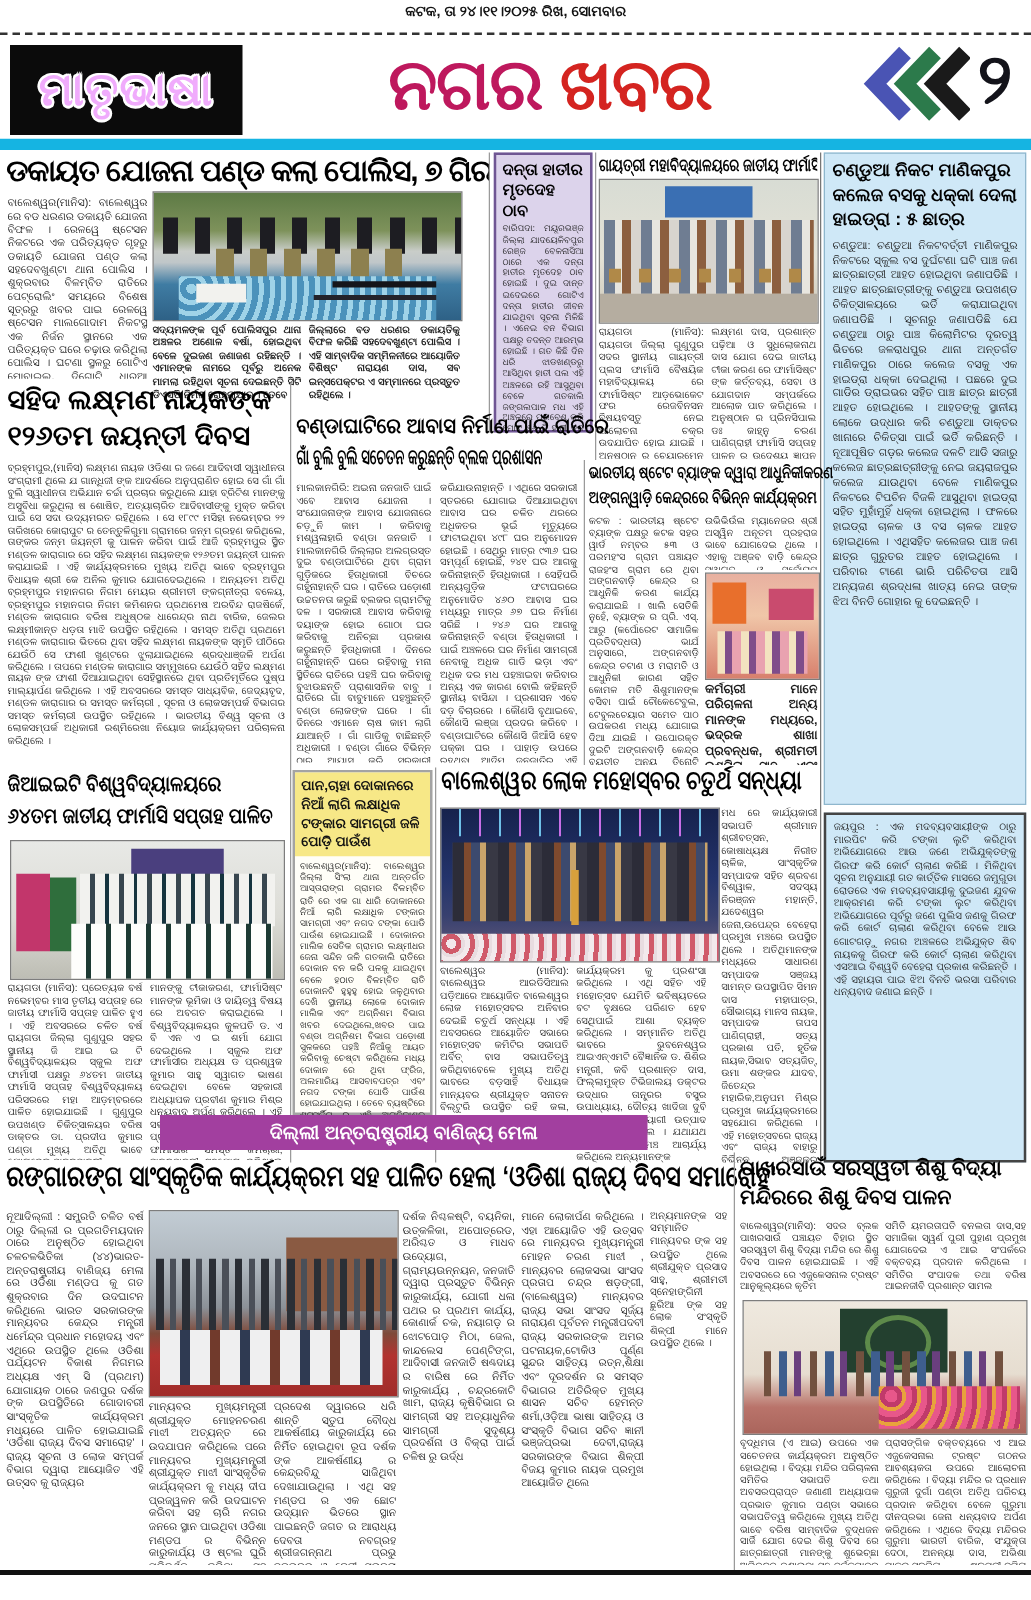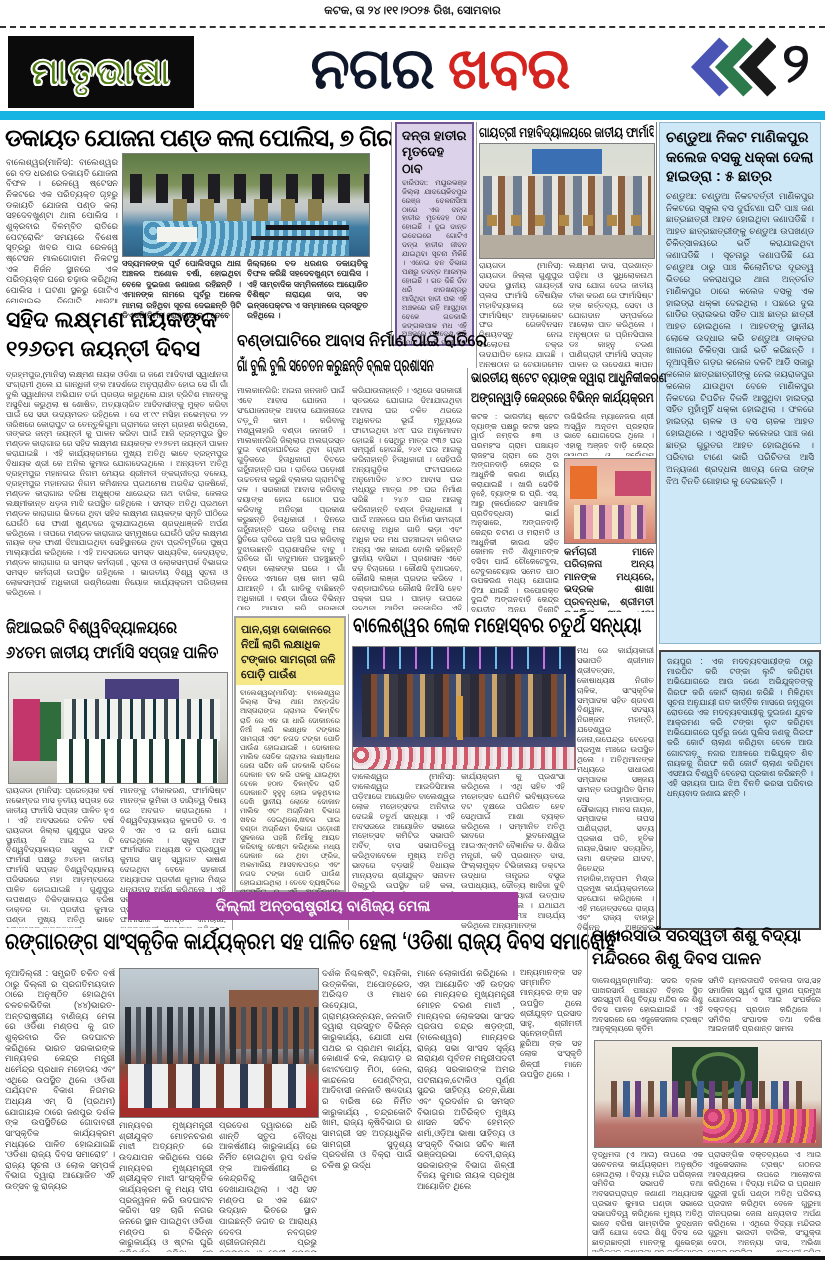--- a/index.html
+++ b/index.html
@@ -9,22 +9,22 @@
   .hl{font-weight:bold;color:#000;overflow:hidden;}
   .pre{white-space:pre-line;}
   .nowrap{white-space:nowrap;}
   .cx{transform-origin:0 0;}
   .vline{background:#9a9a9a;width:1px;}
   .hdash{border-top:2px dashed #333;}
   .photo{border:1px solid #7d7d7d;overflow:hidden;}
   .photo>div{position:absolute;}
   .cap{font-size:8px;font-weight:bold;line-height:1.3;text-align:justify;overflow:hidden;color:#222;}
   .boxed{box-sizing:border-box;}
-  #logo{background:#0b0b0b;color:#4d7c0f;display:flex;align-items:center;justify-content:center;
-        font-size:37px;font-weight:normal;letter-spacing:1px;
+  #logo{background:#0b0b0b;color:#f0abfc;display:flex;align-items:center;justify-content:center;
+        font-size:37px;font-weight:bold;letter-spacing:1px;
         text-shadow:-1.5px -1.5px 0 #fff,1.5px -1.5px 0 #fff,-1.5px 1.5px 0 #fff,1.5px 1.5px 0 #fff,0 -2px 0 #fff,0 2px 0 #fff,-2px 0 0 #fff,2px 0 0 #fff;}
   #title{font-size:57px;font-weight:bold;letter-spacing:-1px;display:flex;align-items:center;justify-content:center;gap:14px;}
   #pagenum{font-size:56px;font-weight:bold;color:#13131a;}
   .bluebox{background:#cfe8f7;box-sizing:border-box;padding:5px 6px;}
   .fire-box{border:2px solid #a3a3a3;box-sizing:border-box;background:#fffef8;}
   .fire-head{background:#f7e887;font-size:11px;font-weight:bold;line-height:1.35;padding:4px 5px;color:#111;}
   .elph{background:#dcd3eb;border:2px solid #6f5693;box-sizing:border-box;padding:4px 5px;}
   .banner-wrap{display:flex;height:28px;}
   .banner-gray{background:#b6b6b6;}
   .banner-purple{background:#a23f9f;color:#fff;font-weight:bold;font-size:15px;display:flex;align-items:center;justify-content:center;flex:1;}
@@ -33,21 +33,21 @@
 <body>
 
 <div id="page">
 
   <div class="abs" style="left:0;top:4px;width:825px;text-align:center;font-size:11.5px;font-weight:bold;">କଟକ, ତା ୨୪।୧୧।୨୦୨୫ ରିଖ, ସୋମବାର</div>
   <div class="abs hdash" style="left:0;top:26px;width:825px;height:0;"></div>
 
   <div id="logo" class="abs" style="left:8px;top:36px;width:186px;height:72px;">ମାତୃଭାଷା</div>
 
   <div id="title" class="abs" style="left:240px;top:26px;width:400px;height:84px;">
-    <span style="color:#0f172a;">ନଗର</span>
+    <span style="color:#be185d;">ନଗର</span>
     <span style="color:#d42420;">ଖବର</span>
   </div>
 
   <svg class="abs" style="left:686px;top:36px;" width="90" height="62" viewBox="0 0 90 62">
     <polyline points="38,6 14,31 38,56" stroke="#4a54b4" stroke-width="13" fill="none"></polyline>
     <polyline points="62,6 38,31 62,56" stroke="#2c7a4b" stroke-width="13" fill="none"></polyline>
     <polyline points="86,6 62,31 86,56" stroke="#1a1a1a" stroke-width="13" fill="none"></polyline>
   </svg>
   <div id="pagenum" class="abs" style="left:782px;top:30px;">୨</div>
 

